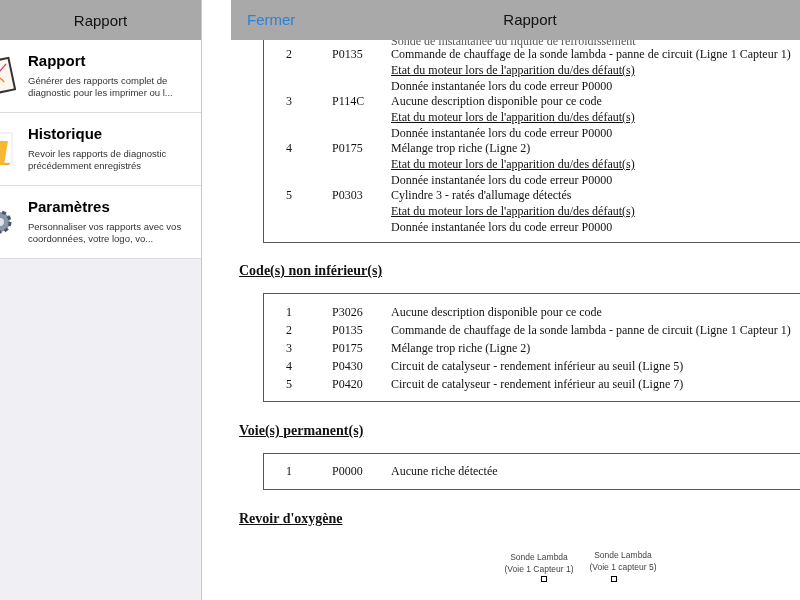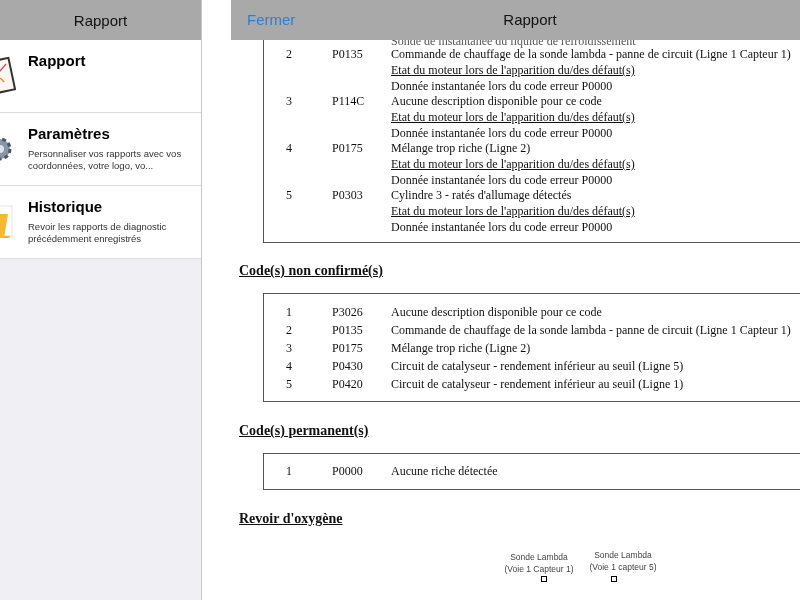--- a/index.html
+++ b/index.html
@@ -36,39 +36,40 @@
     <span>Rapport</span>
   </div>
 
   <div class="sb-item">
     <svg class="sb-icon" viewBox="0 0 30 40">
       <rect x="2" y="4" width="24" height="32" fill="#fdf6f0" stroke="#333" stroke-width="2" transform="rotate(-12 14 20)"></rect>
       <path d="M6 14 L10 10 L14 15 L20 8" stroke="#d04a6a" stroke-width="1.2" fill="none"></path>
       <path d="M6 24 Q12 18 18 26" stroke="#e08a20" stroke-width="1.5" fill="none"></path>
     </svg>
     <div class="sb-title">Rapport</div>
-  </div>
-
-  <div class="sb-item">
-    <svg class="sb-icon" viewBox="0 0 30 40">
-      <circle cx="14" cy="20" r="10" fill="#8a96a8" stroke="#4a5566" stroke-width="3" stroke-dasharray="4 3"></circle>
-      <circle cx="14" cy="20" r="4" fill="#dde3ea"></circle>
-    </svg>
-    <div class="sb-title">Paramètres</div>
-    <div class="sb-desc">Personnaliser vos rapports avec vos coordonnées, votre logo, vo...</div>
+    <div class="sb-desc">Générer des rapports complet de diagnostic pour les imprimer ou l...</div>
   </div>
 
   <div class="sb-item">
     <svg class="sb-icon" viewBox="0 0 30 40">
       <rect x="2" y="6" width="22" height="30" fill="#f4a81e" rx="2"></rect>
       <rect x="6" y="4" width="20" height="30" fill="#fff" stroke="#ccc" stroke-width="0.5"></rect>
       <path d="M2 12 L22 12 L18 36 L2 36 Z" fill="#f7b733"></path>
     </svg>
     <div class="sb-title">Historique</div>
     <div class="sb-desc">Revoir les rapports de diagnostic précédemment enregistrés</div>
+  </div>
+
+  <div class="sb-item">
+    <svg class="sb-icon" viewBox="0 0 30 40">
+      <circle cx="14" cy="20" r="10" fill="#8a96a8" stroke="#4a5566" stroke-width="3" stroke-dasharray="4 3"></circle>
+      <circle cx="14" cy="20" r="4" fill="#dde3ea"></circle>
+    </svg>
+    <div class="sb-title">Paramètres</div>
+    <div class="sb-desc">Personnaliser vos rapports avec vos coordonnées, votre logo, vo...</div>
   </div>
 </div>
 
 <div class="main">
   <div class="nav">
     <span class="nav-close">Fermer</span>
     <span class="nav-title">Rapport</span>
     <svg class="nav-print" viewBox="0 0 20 20">
       <rect x="5" y="2" width="10" height="5" fill="none" stroke="#2f7fd8" stroke-width="1.5"></rect>
       <rect x="2" y="7" width="16" height="8" rx="2" fill="none" stroke="#2f7fd8" stroke-width="1.5"></rect>
@@ -103,21 +104,21 @@
       </div>
       <div class="row" style="top:198px;">
         <span class="c-num">5</span>
         <span class="c-code">P0303</span>
         <span class="c-desc bold" style="top:0">Cylindre 3 - ratés d'allumage détectés</span>
         <span class="c-desc ul" style="top:16px">Etat du moteur lors de l'apparition du/des défaut(s)</span>
         <span class="c-desc" style="top:32px">Donnée instantanée lors du code erreur P0000</span>
       </div>
     </div>
 
-    <div class="sec-title" style="top:263px">Code(s) non confirmé(s)</div>
+    <div class="sec-title" style="top:263px">Code(s) non inférieur(s)</div>
     <div class="box" style="top:293px;height:107px;">
       <div class="row" style="top:11px;">
         <span class="c-num">1</span>
         <span class="c-code">P3026</span>
         <span class="c-desc">Aucune description disponible pour ce code</span>
       </div>
       <div class="row" style="top:29px;">
         <span class="c-num">2</span>
         <span class="c-code">P0135</span>
         <span class="c-desc bold">Commande de chauffage de la sonde lambda - panne de circuit (Ligne 1 Capteur 1)</span>
@@ -128,25 +129,25 @@
         <span class="c-desc bold">Mélange trop riche (Ligne 2)</span>
       </div>
       <div class="row" style="top:65px;">
         <span class="c-num">4</span>
         <span class="c-code">P0430</span>
         <span class="c-desc bold">Circuit de catalyseur - rendement inférieur au seuil (Ligne 5)</span>
       </div>
       <div class="row" style="top:83px;">
         <span class="c-num">5</span>
         <span class="c-code">P0420</span>
-        <span class="c-desc bold">Circuit de catalyseur - rendement inférieur au seuil (Ligne 1)</span>
+        <span class="c-desc bold">Circuit de catalyseur - rendement inférieur au seuil (Ligne 7)</span>
       </div>
     </div>
 
-    <div class="sec-title" style="top:423px">Code(s) permanent(s)</div>
+    <div class="sec-title" style="top:423px">Voie(s) permanent(s)</div>
     <div class="box" style="top:453px;height:35px;">
       <div class="row" style="top:10px;">
         <span class="c-num">1</span>
         <span class="c-code">P0000</span>
         <span class="c-desc">Aucune riche détectée</span>
       </div>
     </div>
 
     <div class="sec-title" style="top:511px">Revoir d'oxygène</div>
 

